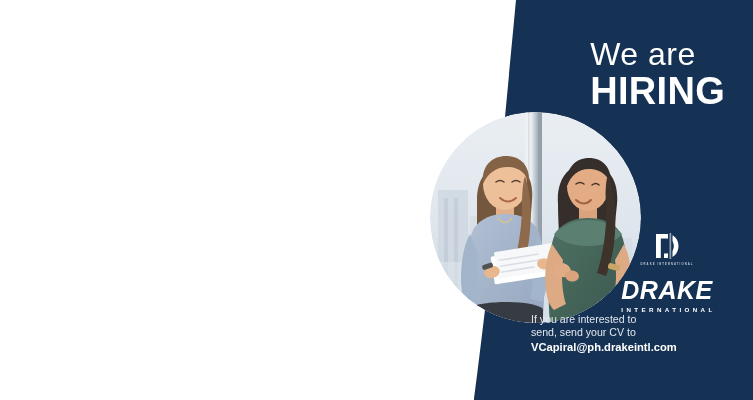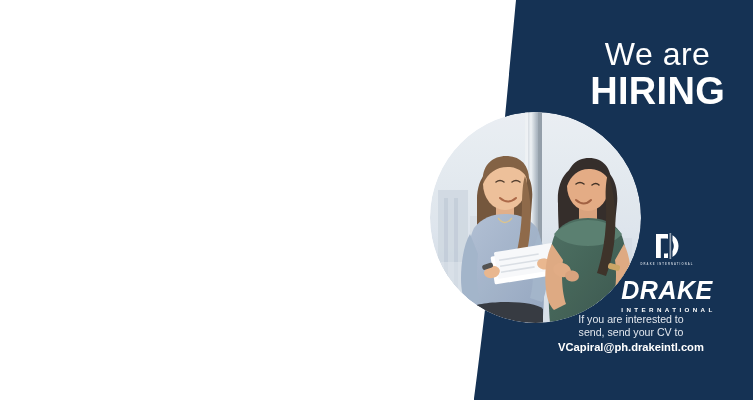--- a/index.html
+++ b/index.html
@@ -87,21 +87,21 @@
     box-shadow: 0 0 0 0 rgba(0,0,0,0);
   }
   .photo-circle svg { display: block; }
 
   
   .headline {
     position: absolute;
     right: 28px;
     top: 38px;
     z-index: 5;
-    text-align: center;
+    text-align: left;
     color: #ffffff;
   }
   .headline .we-are {
     font-size: 32px;
     font-weight: normal;
     line-height: 1.02;
     letter-spacing: 0.5px;
     display: block;
   }
   .headline .hiring {
@@ -155,21 +155,21 @@
     margin-top: 3px;
     padding-left: 3px;
   }
 
   
   .contact {
     position: absolute;
     right: 22px;
     bottom: 45px;
     z-index: 5;
-    text-align: center;
+    text-align: left;
     color: #ffffff;
     width: 200px;
   }
   .contact-line {
     display: block;
     font-size: 10.6px;
     font-weight: normal;
     line-height: 1.25;
     color: #e2e7ee;
   }

